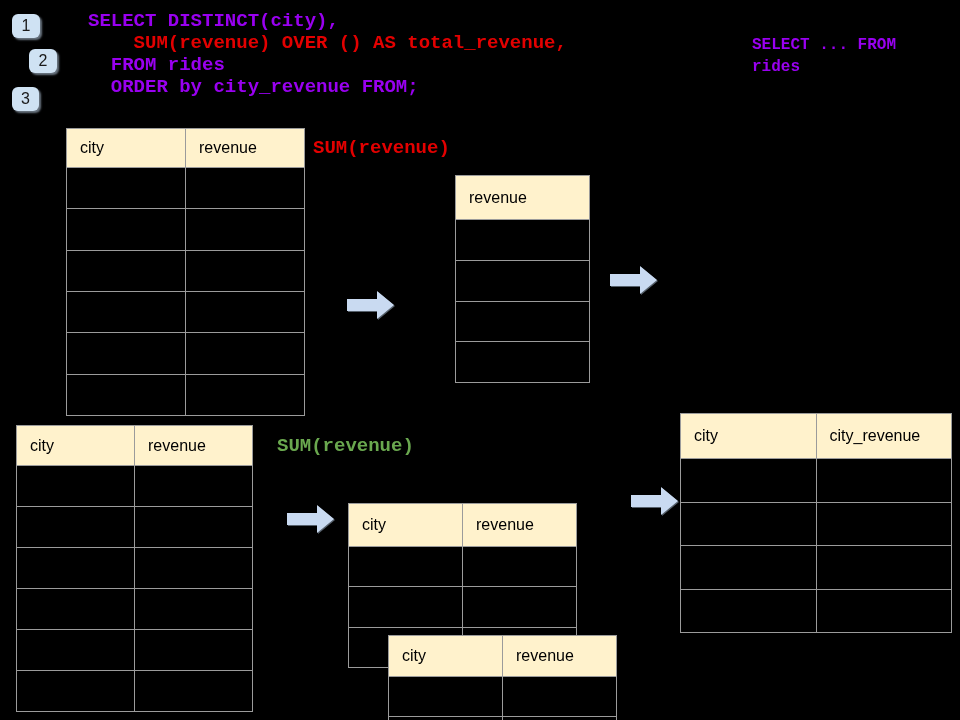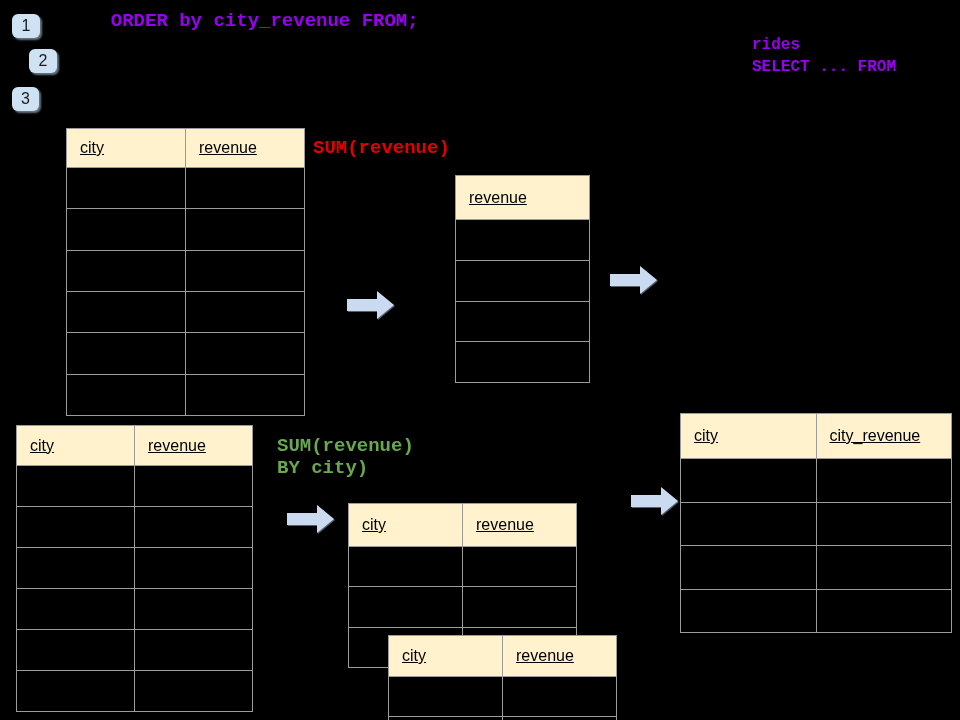--- a/index.html
+++ b/index.html
@@ -42,21 +42,20 @@
     position: absolute;
     display: flex; flex-direction: column;
     background: #000;
     border: 1px solid var(--border_gray, #9B9B9B);
     box-sizing: border-box;
   }
   .tr { display: flex; flex: 1 1 0; border-top: 1px solid var(--border_gray, #9B9B9B); min-height: 0; }
   .tr.head {
     flex: 0 0 auto; border-top: none;
     background: var(--cream, #FFF2CC);
-    text-decoration: underline;
   }
   .cell { flex: 1 1 0; border-left: 1px solid var(--border_gray, #9B9B9B); }
   .cell:first-child { border-left: none; }
   .th {
     display: flex; align-items: center;
     padding-left: 13px;
     font: 16px "Liberation Sans", sans-serif;
     color: #000;
   }
 
@@ -84,35 +83,37 @@
 </head>
 <body>
 
 <div class="canvas">
 
   <div class="badge badge-1">1</div>
   <div class="badge badge-2">2</div>
   <div class="badge badge-3">3</div>
 
   <div class="sql-code mono">
+    <div class="codeline c-purple">SELECT DISTINCT(city),</div>
+    <div class="codeline c-red">    SUM(revenue) OVER () AS total_revenue,</div>
+    <div class="codeline c-purple">  FROM rides</div>
     <div class="codeline c-purple">  ORDER by city_revenue FROM;</div>
   </div>
 
   <div class="side-note mono c-purple">
+    <div class="codeline">SELECT ... FROM</div>
     <div class="codeline">rides</div>
-    <div class="codeline">SELECT ... FROM</div>
   </div>
 
   <div class="label-total mono c-red">
     <div class="codeline">SUM(revenue)</div>
   </div>
 
   <div class="label-partition mono c-green">
     <div class="codeline">SUM(revenue)</div>
-    <div class="codeline">BY city)</div>
   </div>
 
   <div class="dtable t1">
       <div class="tr head">
         <div class="cell th">city</div>
         <div class="cell th">revenue</div>
       </div>
       <div class="tr">
         <div class="cell"></div>
         <div class="cell"></div>

